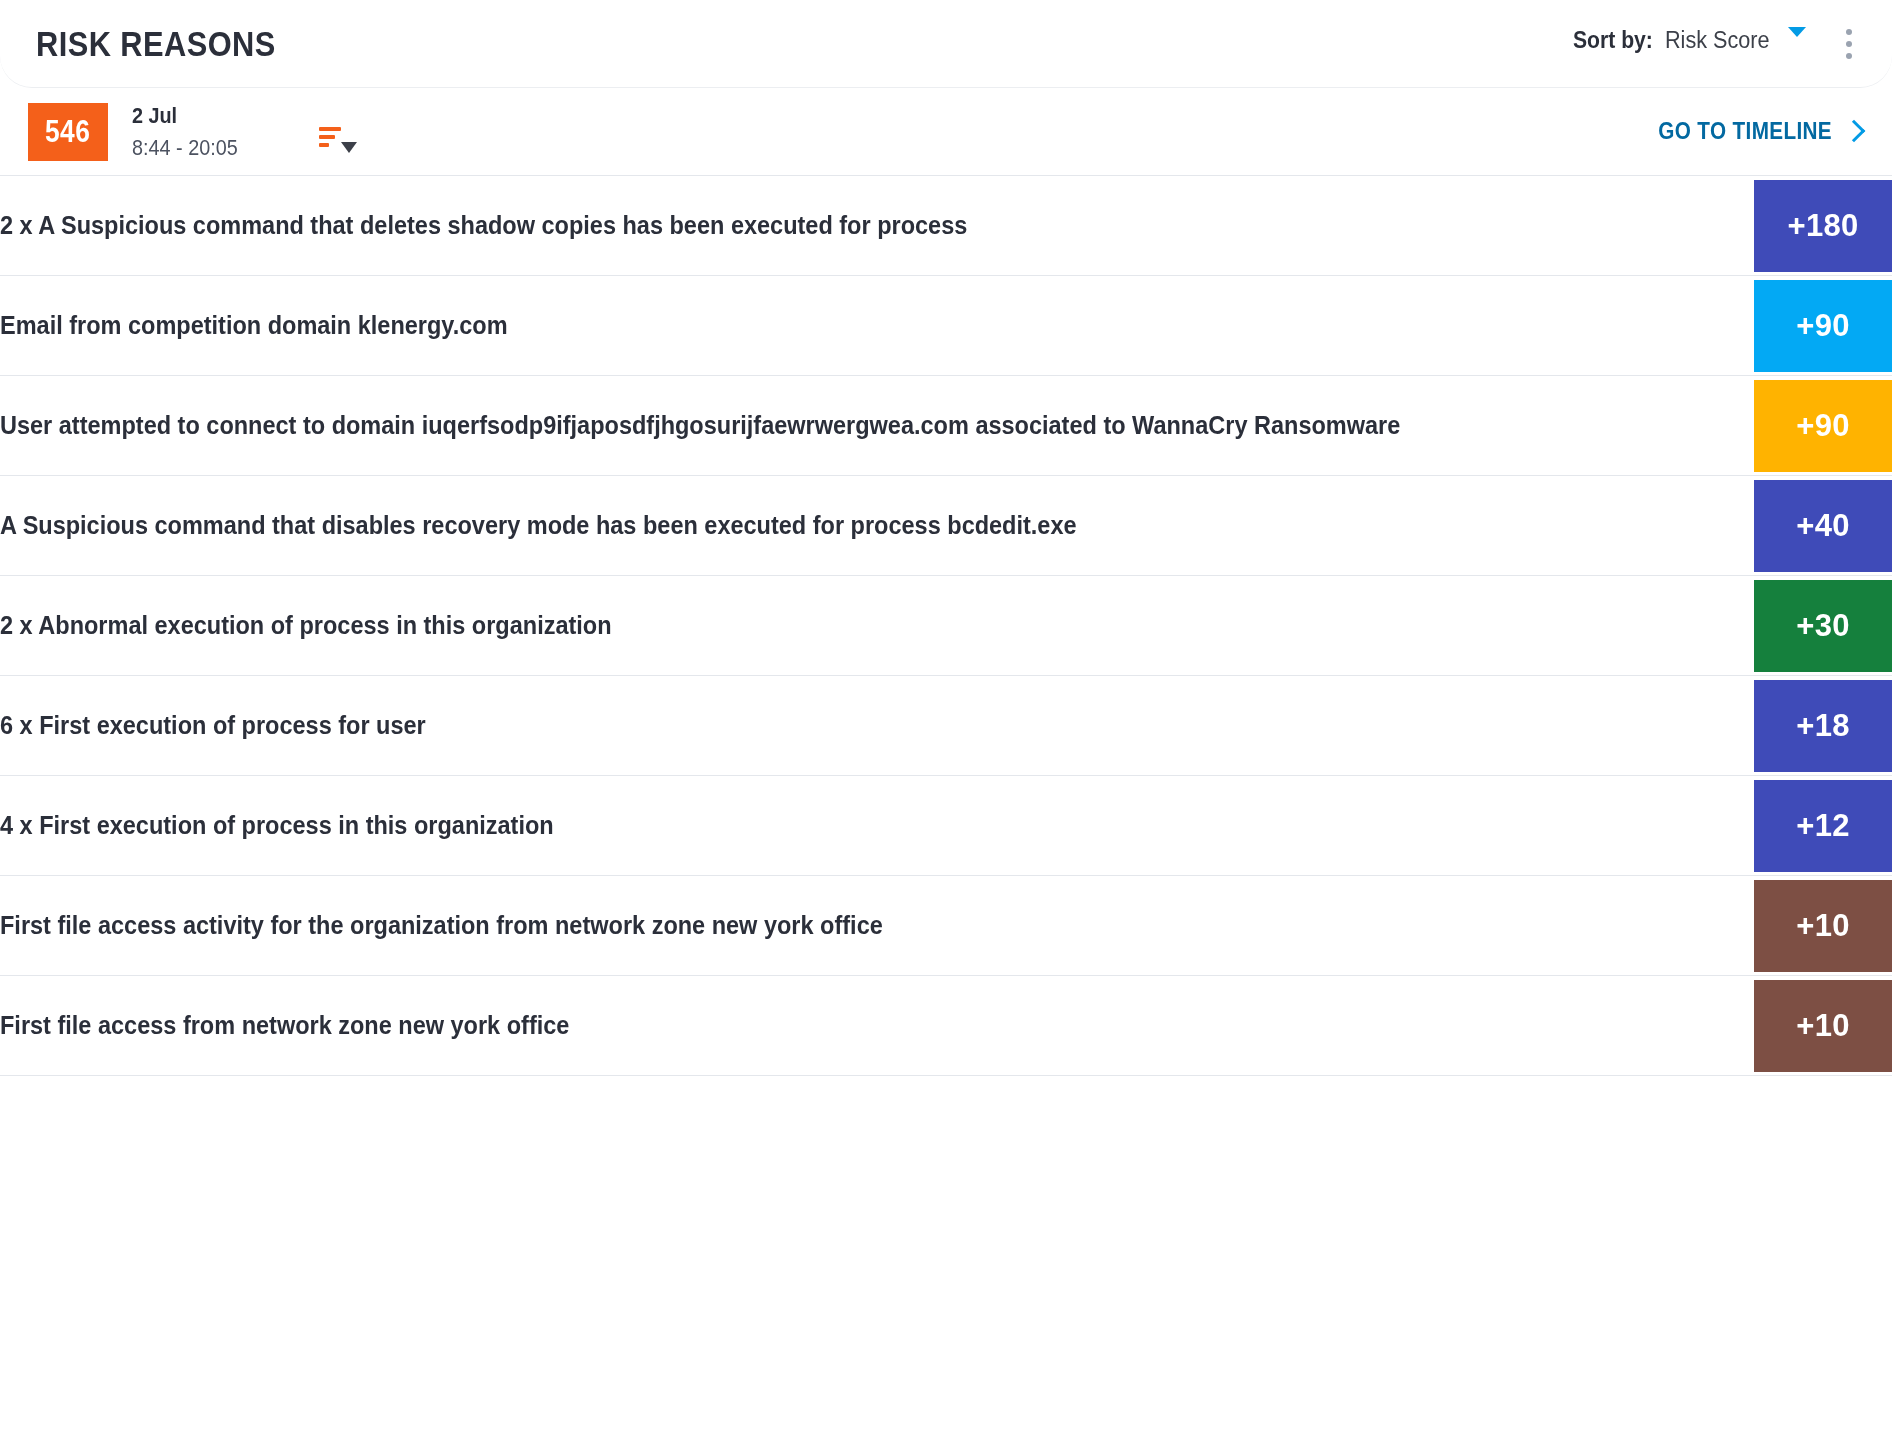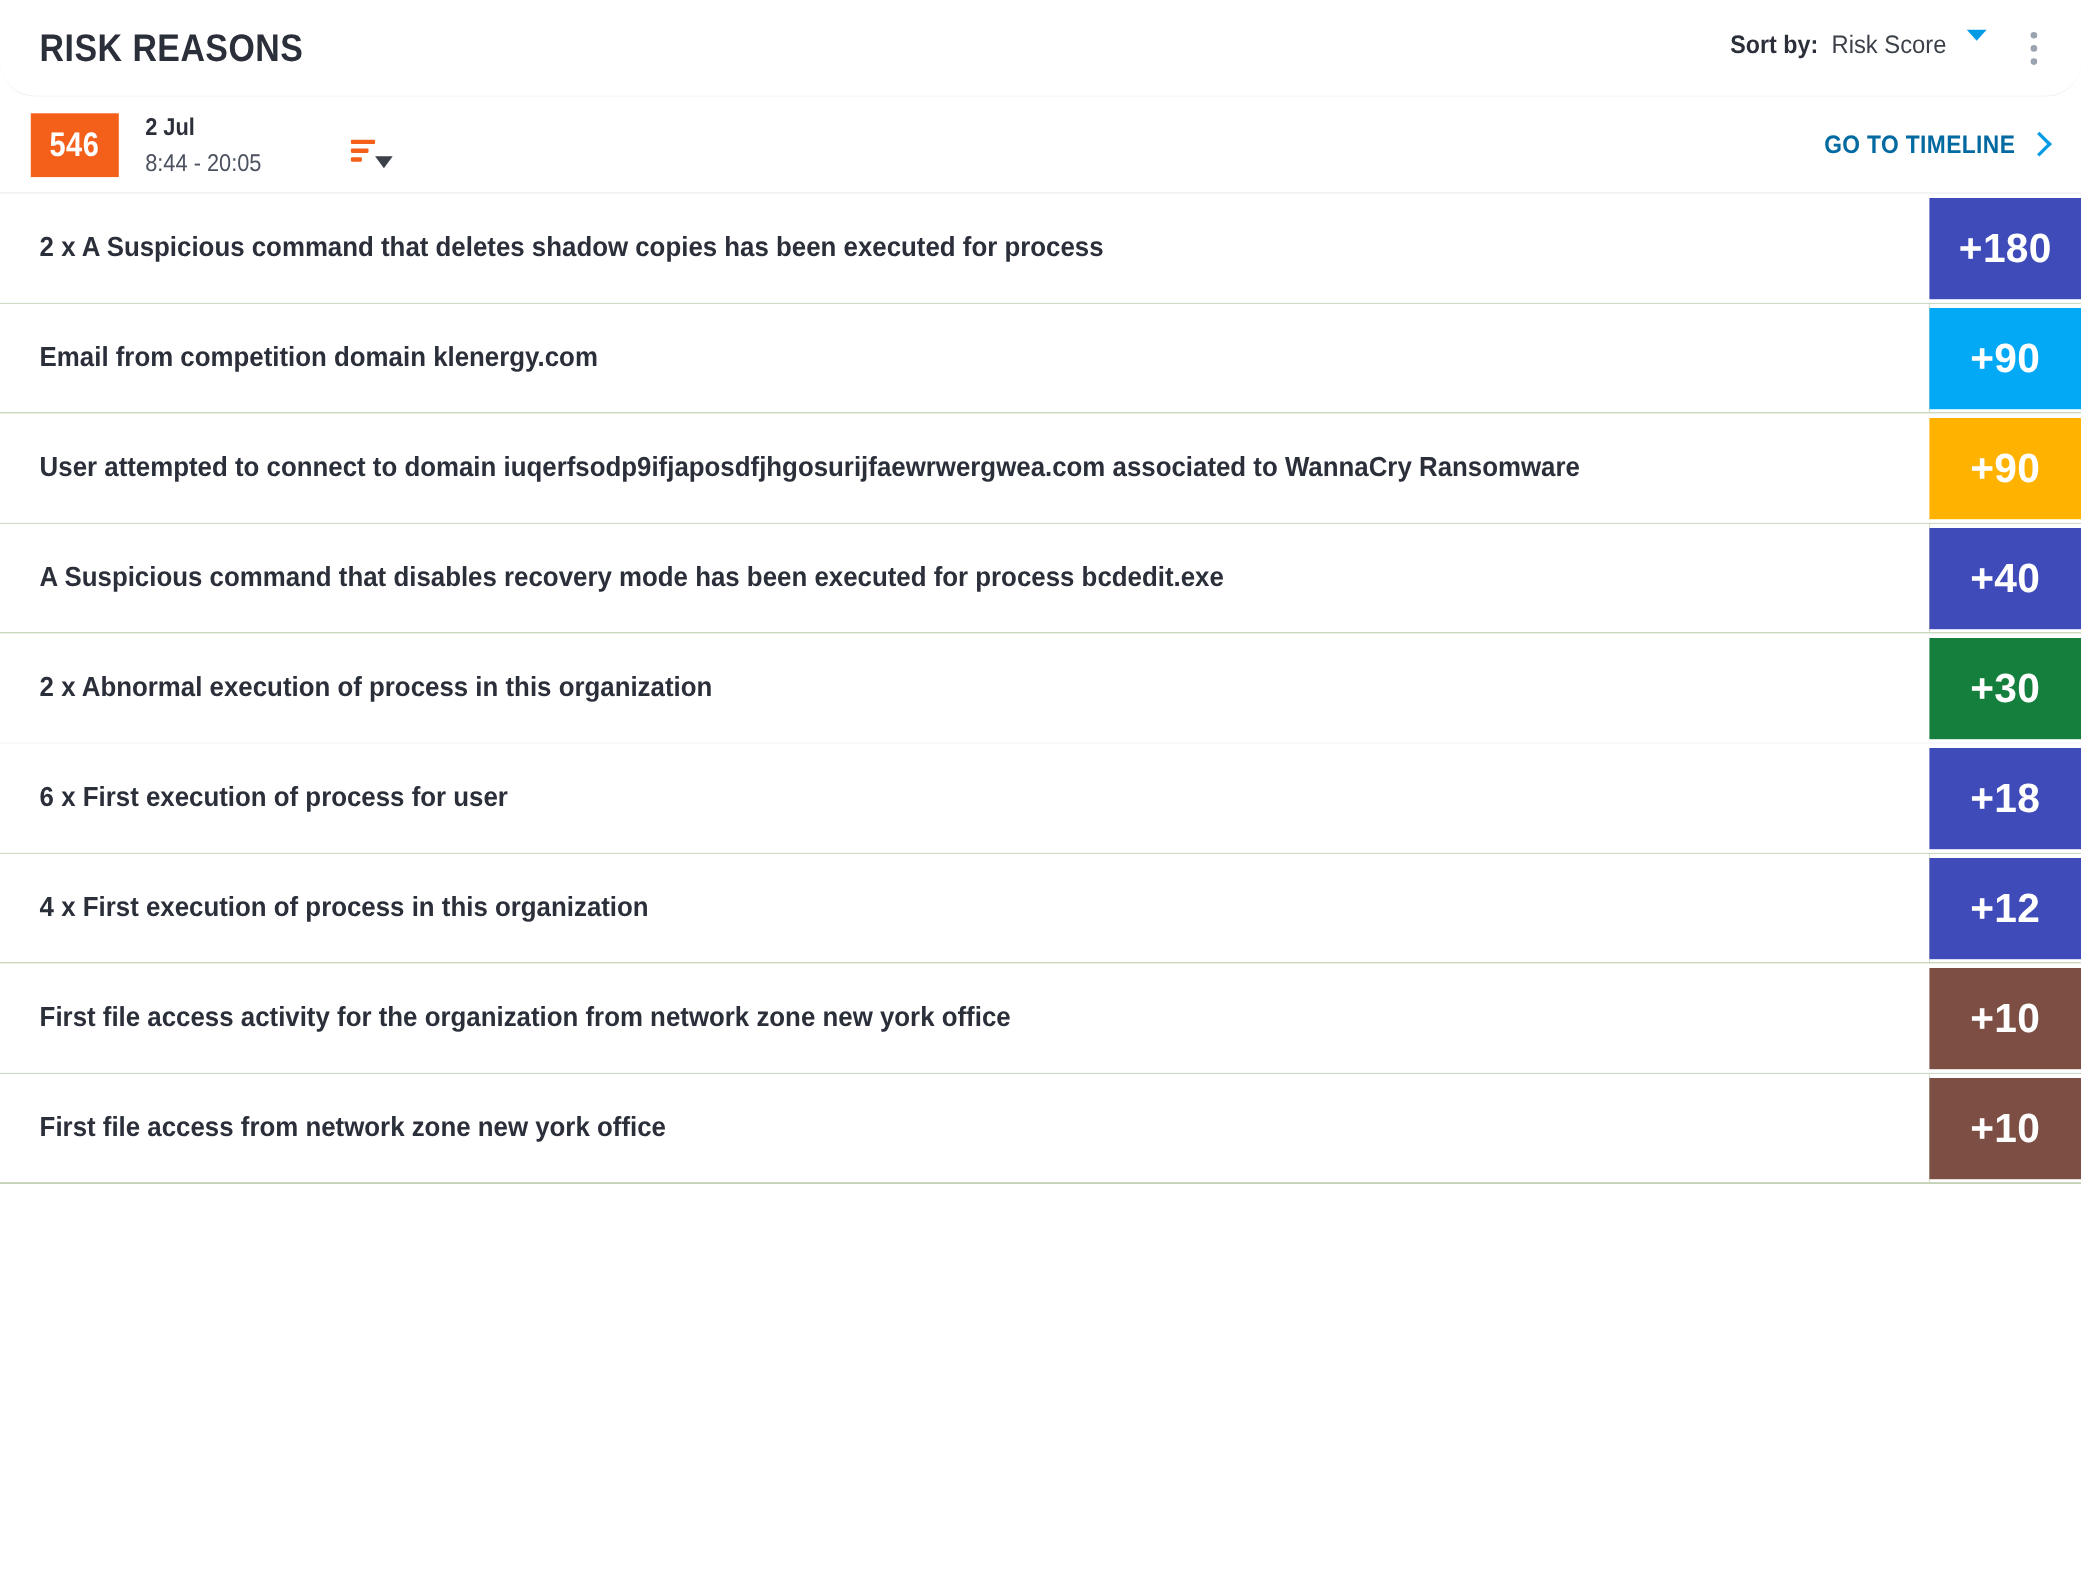--- a/index.html
+++ b/index.html
@@ -221,21 +221,20 @@
     position: relative;
     background: #ffffff;
     border-bottom: 1px solid #e4e7ec;
     box-sizing: border-box;
   }
   .reason-row.alt { background: #4d7c0f; }
   .reason-row .row-inner {
     flex: 1;
     display: flex;
     align-items: center;
-    padding-left: 36px;
     padding-right: 24px;
     background: #ffffff;
     min-width: 0;
   }
   .reason-text {
     font-family: "Liberation Sans Narrow", "Liberation Sans", sans-serif;
     font-size: 25px;
     font-weight: bold;
     color: #2b2f3a;
     white-space: nowrap;
@@ -245,21 +244,21 @@
     transform-origin: left center;
     width: 106%;
   }
   .score-badge {
     width: 138px;
     min-width: 138px;
     display: flex;
     align-items: center;
     justify-content: center;
     color: #ffffff;
-    font-size: 37px;
+    font-size: 31px;
     font-weight: bold;
     letter-spacing: 0.3px;
     align-self: center;
     height: 92px;
   }
   .badge-wrap {
     display: flex;
     align-items: center;
     background: #ffffff;
   }

